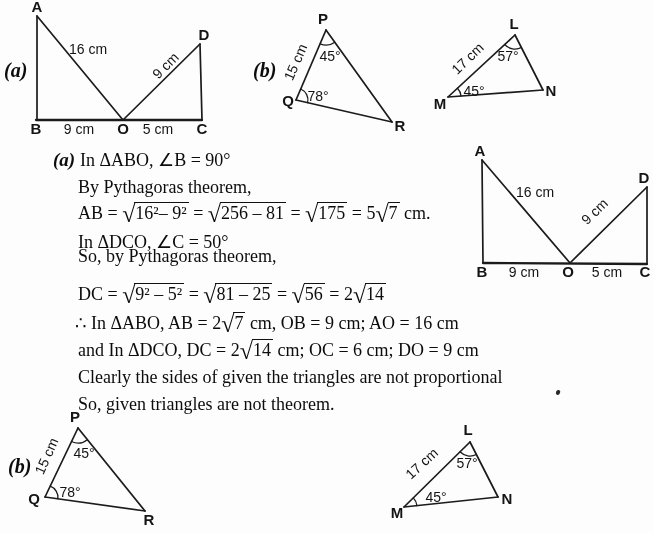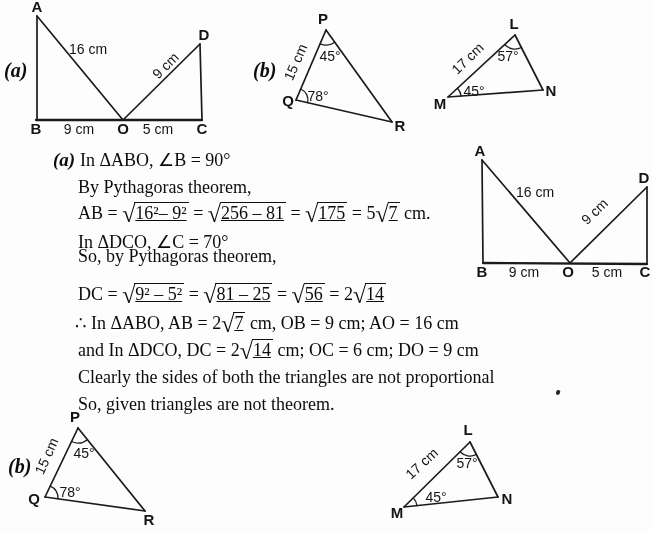--- a/index.html
+++ b/index.html
@@ -12,21 +12,21 @@
   .fig line.base{stroke-width:2.3;}
   .fig path.arc{stroke-width:1.3;}
   .fig text{font-family:"Liberation Sans",sans-serif;font-size:15px;font-weight:600;fill:#141414;}
   .fig text.meas{font-size:14px;font-weight:500;}
   .fig text.ang{font-size:14px;font-weight:500;}
   .figlabel{position:absolute;font-style:italic;font-weight:700;font-size:20px;white-space:nowrap;}
   .ln{position:absolute;left:30px;white-space:nowrap;font-size:18px;line-height:24px;margin-left:48px;}
   .item{display:inline-block;width:27px;font-style:italic;font-weight:700;font-size:19px;}
   .sq{white-space:nowrap;}
   .sq .rs{font-size:24px;line-height:0;vertical-align:-3px;letter-spacing:-1px;}
-  .sq .rc{border-top:1.7px solid #111;padding:0 2px 0 1px;text-decoration:underline;}
+  .sq .rc{border-top:1.7px solid #111;padding:0 2px 0 1px;}
   .speck{position:absolute;width:4px;height:5px;background:#2a2a2a;border-radius:50% 40% 60% 50%;transform:rotate(20deg);}
 </style>
 </head>
 <body>
 
 <div class="page">
 
   <div class="figlabel" style="left:4px;top:59px">(a)</div>
   <svg class="fig" style="left:0;top:0" width="245" height="140">
     <g>
@@ -96,26 +96,26 @@
     <text class="meas" x="80" y="57" text-anchor="middle">16 cm</text>
     <text class="meas" transform="translate(143,75) rotate(-44)" text-anchor="middle">9 cm</text>
     <text class="meas" x="69" y="137" text-anchor="middle">9 cm</text>
     <text class="meas" x="152" y="137" text-anchor="middle">5 cm</text>
   </svg>
 
   <div>
     <div class="ln" style="left:5px;top:148px"><span class="item">(a)</span><span>In ΔABO, ∠B = 90°</span></div>
     <div class="ln" style="top:175px"><span>By Pythagoras theorem,</span></div>
     <div class="ln" style="top:201px"><span>AB = </span><span class="sq"><span class="rs">√</span><span class="rc">16²– 9²</span></span><span> = </span><span class="sq"><span class="rs">√</span><span class="rc">256 – 81</span></span><span> = </span><span class="sq"><span class="rs">√</span><span class="rc">175</span></span><span> = 5</span><span class="sq"><span class="rs">√</span><span class="rc">7</span></span><span> cm.</span></div>
-    <div class="ln" style="top:230px"><span>In ΔDCO, ∠C = 70°</span></div>
+    <div class="ln" style="top:230px"><span>In ΔDCO, ∠C = 50°</span></div>
     <div class="ln" style="top:244px"><span>So, by Pythagoras theorem,</span></div>
     <div class="ln" style="top:282px"><span>DC = </span><span class="sq"><span class="rs">√</span><span class="rc">9² – 5²</span></span><span> = </span><span class="sq"><span class="rs">√</span><span class="rc">81 – 25</span></span><span> = </span><span class="sq"><span class="rs">√</span><span class="rc">56</span></span><span> = 2</span><span class="sq"><span class="rs">√</span><span class="rc">14</span></span></div>
     <div class="ln" style="left:27px;top:311px"><span>∴ In ΔABO, AB = 2</span><span class="sq"><span class="rs">√</span><span class="rc">7</span></span><span> cm, OB = 9 cm; AO = 16 cm</span></div>
     <div class="ln" style="top:338px"><span>and In ΔDCO, DC = 2</span><span class="sq"><span class="rs">√</span><span class="rc">14</span></span><span> cm; OC = 6 cm; DO = 9 cm</span></div>
-    <div class="ln" style="top:365px"><span>Clearly the sides of both the triangles are not proportional</span></div>
+    <div class="ln" style="top:365px"><span>Clearly the sides of given the triangles are not proportional</span></div>
     <div class="ln" style="top:392px"><span>So, given triangles are not theorem.</span></div>
   </div>
 
   <div class="figlabel" style="left:8px;top:455px">(b)</div>
   <svg class="fig" style="left:0;top:408px" width="230" height="125">
     <g>
       <line x1="78" y1="20" x2="45" y2="89"></line>
       <line x1="45" y1="89" x2="145" y2="103"></line>
       <line x1="78" y1="20" x2="145" y2="103"></line>
     </g>

